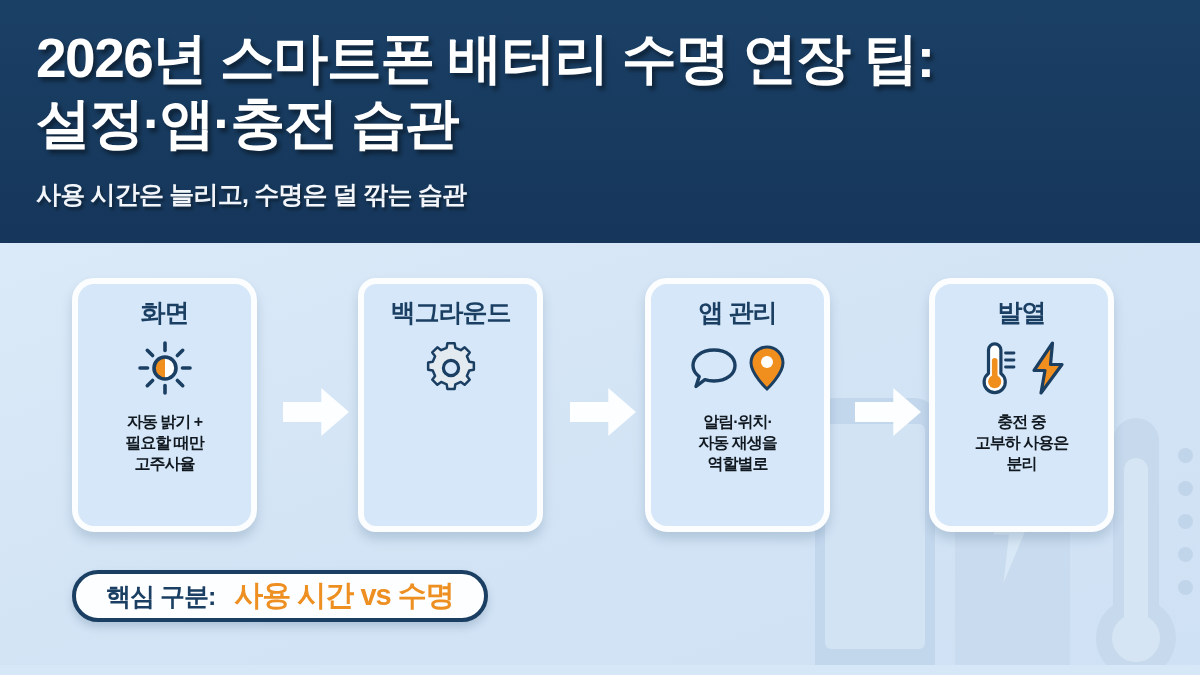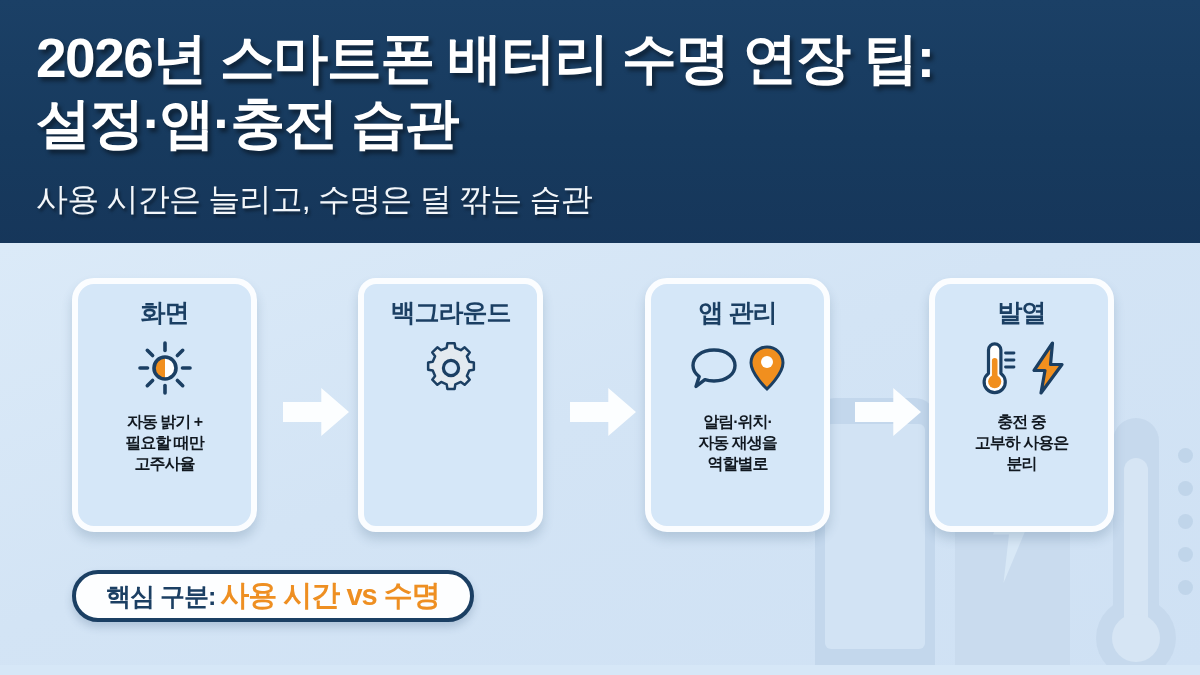--- a/index.html
+++ b/index.html
@@ -51,22 +51,22 @@
     font-size: 55px;
     font-weight: 700;
     letter-spacing: -1.5px;
     line-height: 1.18;
     text-shadow: 3px 4px 4px rgba(0,0,0,.45);
     white-space: nowrap;
   }
   .subtitle {
     margin-top: 22px;
     color: #f2f6fa;
-    font-size: 32px;
-    font-weight: 400;
+    font-size: 25px;
+    font-weight: 700;
     letter-spacing: -0.8px;
     text-shadow: 2px 3px 3px rgba(0,0,0,.4);
     white-space: nowrap;
   }
 
   
   .stage {
     position: absolute;
     left: 0;
     top: 243px;
@@ -245,21 +245,21 @@
   
   .badge {
     position: absolute;
     left: 72px;
     top: 327px;
     height: 52px;
     padding: 0 30px;
     box-sizing: border-box;
     display: flex;
     align-items: center;
-    gap: 5px;
+    gap: 19px;
     background: #fdfeff;
     border: 4px solid #1b3f63;
     border-radius: 30px;
     box-shadow: 0 5px 8px rgba(52, 84, 117, .22);
   }
   .badge-label {
     color: #1b3f63;
     font-size: 25px;
     font-weight: 700;
     letter-spacing: -1px;

